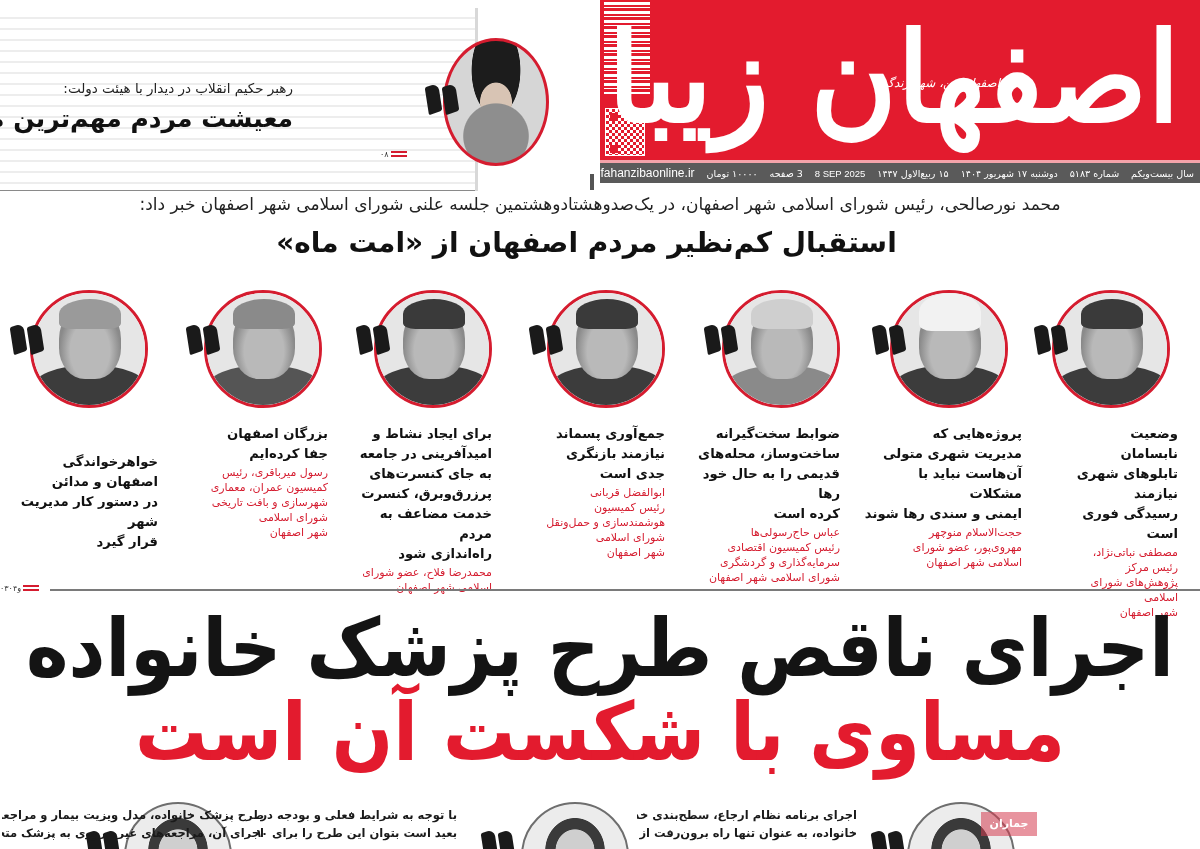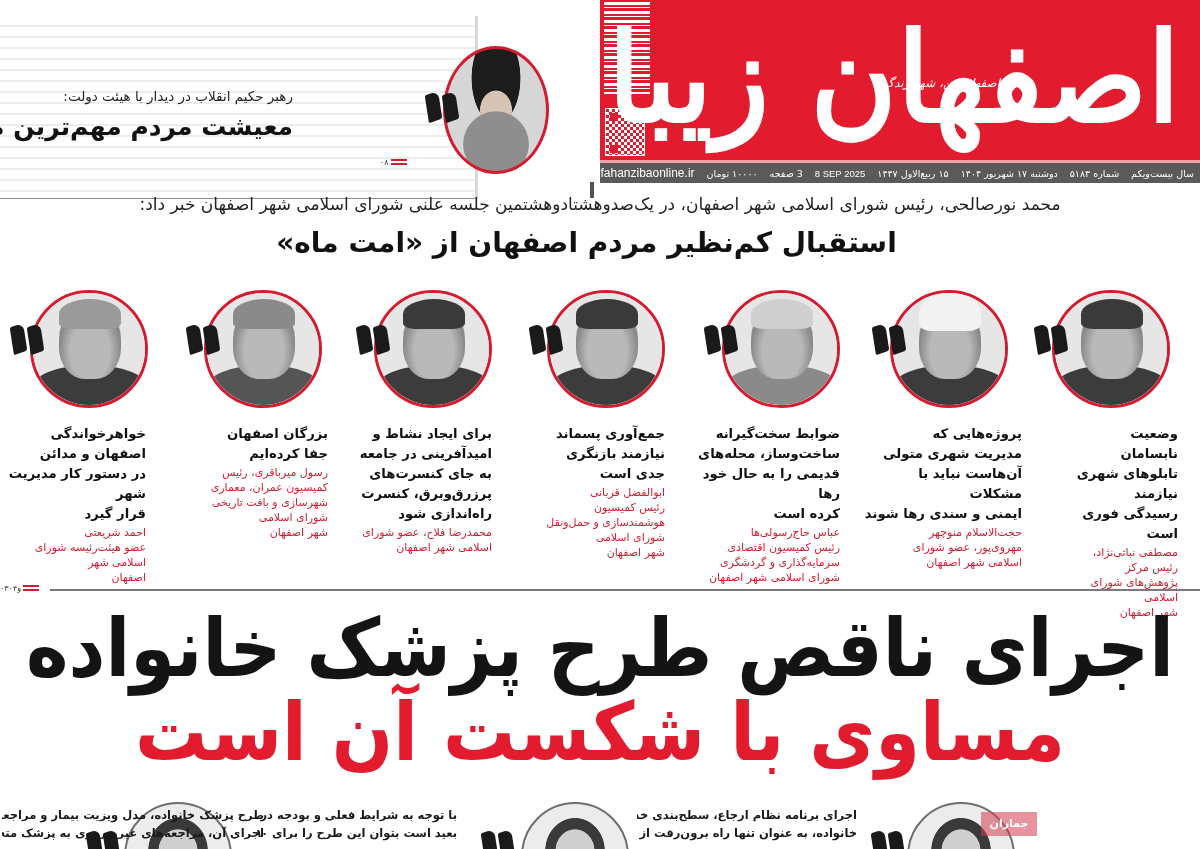--- a/index.html
+++ b/index.html
@@ -18,21 +18,21 @@
       repeating-conic-gradient(#ffffff 0 25%, #e31b2e 0 50%) 0 0/6px 6px;
       border: 1px solid #fff; }
 
   .infobar { position: absolute; top: 163px; right: 0; width: 600px; height: 20px; background: #5a5a5a; color: #fff; font-size: 9.5px; display: flex; align-items: center; padding: 0 6px; gap: 6px; white-space: nowrap; overflow: hidden; }
   .infobar .sep { width: 1px; height: 12px; background: #cfcfcf; }
   .infobar .site { margin-right: auto; font-family: "Liberation Sans", sans-serif; font-size: 12px; direction: ltr; margin-left: 33px; }
   .infobar .date-en { font-family: "Liberation Sans", sans-serif; direction: ltr; }
   .masthead-underline { position: absolute; top: 160px; right: 0; width: 600px; height: 3px; background: #f4a3aa; }
 
   
-  .lead-top { position: absolute; top: 16px; left: 0; width: 478px; height: 183px; background: repeating-linear-gradient(to bottom, #ffffff 0 9px, #ededed 9px 11px); border-bottom: 1px solid #8a8a8a; }
+  .lead-top { position: absolute; top: 8px; left: 0; width: 478px; height: 183px; background: repeating-linear-gradient(to bottom, #ffffff 0 9px, #ededed 9px 11px); border-bottom: 1px solid #8a8a8a; }
   .lead-top .vbar { position: absolute; right: 0; top: 0; width: 3px; height: 183px; background: #d8d8d8; }
   .lead-top .mark { position: absolute; left: 590px; top: 166px; width: 4px; height: 16px; background: #555; }
   .lead-top .portrait { position: absolute; left: 443px; top: 30px; width: 106px; height: 128px; border-radius: 50%; border: 3px solid #d51c2f; overflow: hidden; background: radial-gradient(circle at 50% 78%, #8e8e8e 0 30%, transparent 31%), radial-gradient(ellipse at 50% 50%, #d8c4b4 0 22%, transparent 23%), radial-gradient(ellipse at 50% 24%, #1c1c1c 0 34%, transparent 35%), #d6d6d6; }
   .lead-top .lead-sub { position: absolute; right: 185px; top: 72px; font-size: 13.5px; color: #222; white-space: nowrap; }
   .lead-top .lead-title { position: absolute; right: 185px; top: 96px; font-size: 25px; font-weight: bold; color: #111; white-space: nowrap; letter-spacing: -0.5px; }
   .lead-top .pageref { position: absolute; left: 380px; top: 142px; display: flex; align-items: center; gap: 2px; direction: ltr; font-size: 8px; color: #333; }
   .redbars { width: 16px; height: 7px; background: linear-gradient(#d51c2f 0 2px, transparent 2px 4px, #d51c2f 4px 6px, transparent 6px); }
 
   
   .quote-mark { position: absolute; width: 36px; height: 34px; }
@@ -226,20 +226,21 @@
       </div>
     <div class="quote-mark" style="right:120px;">
         <i></i>
         <i></i>
       </div>
     <div class="quote-title" style="right:20px;">
       <div>برای ایجاد نشاط و</div>
         <div>امیدآفرینی در جامعه</div>
         <div>به جای کنسرت‌های</div>
         <div>پرزرق‌وبرق، کنسرت</div>
+        <div>خدمت مضاعف به مردم</div>
         <div>راه‌اندازی شود</div>
       <div class="quote-source">
         <div>محمدرضا فلاح، عضو شورای</div>
           <div>اسلامی شهر اصفهان</div>
       </div>
     </div>
   </article>
 
   <article class="official" style="right:858px;">
     <div class="photo" style="right:20px;">
@@ -269,31 +270,25 @@
     <div class="photo" style="right:22px;">
         <div class="bg"></div>
         <div class="body"></div>
         <div class="head"></div>
         <div class="hair" style="background:#9a9a9a;"></div>
       </div>
     <div class="quote-mark" style="right:124px;">
         <i></i>
         <i></i>
       </div>
-    <div class="quote-title" style="right:24px;">
+    <div class="quote-title" style="right:12px;margin-top:28px;">
       <div>خواهرخواندگی</div>
         <div>اصفهان و مدائن</div>
         <div>در دستور کار مدیریت شهر</div>
         <div>قرار گیرد</div>
-      <div class="quote-source">
-        <div>احمد شریعتی</div>
-          <div>عضو هیئت‌رئیسه شورای</div>
-          <div>اسلامی شهر</div>
-          <div>اصفهان</div>
-      </div>
     </div>
   </article>
 </section>
 
 <div class="page-link">
   <span>۰۳و۰۴</span>
   <span class="redbars"></span>
 </div>
 <div class="divider"></div>
 

